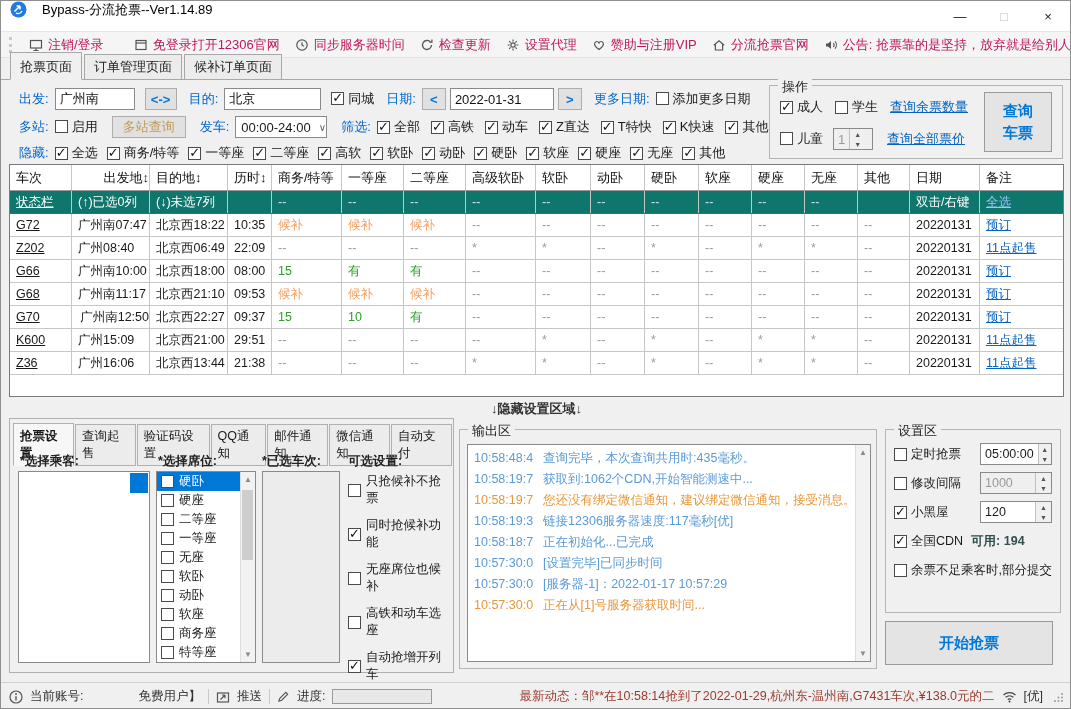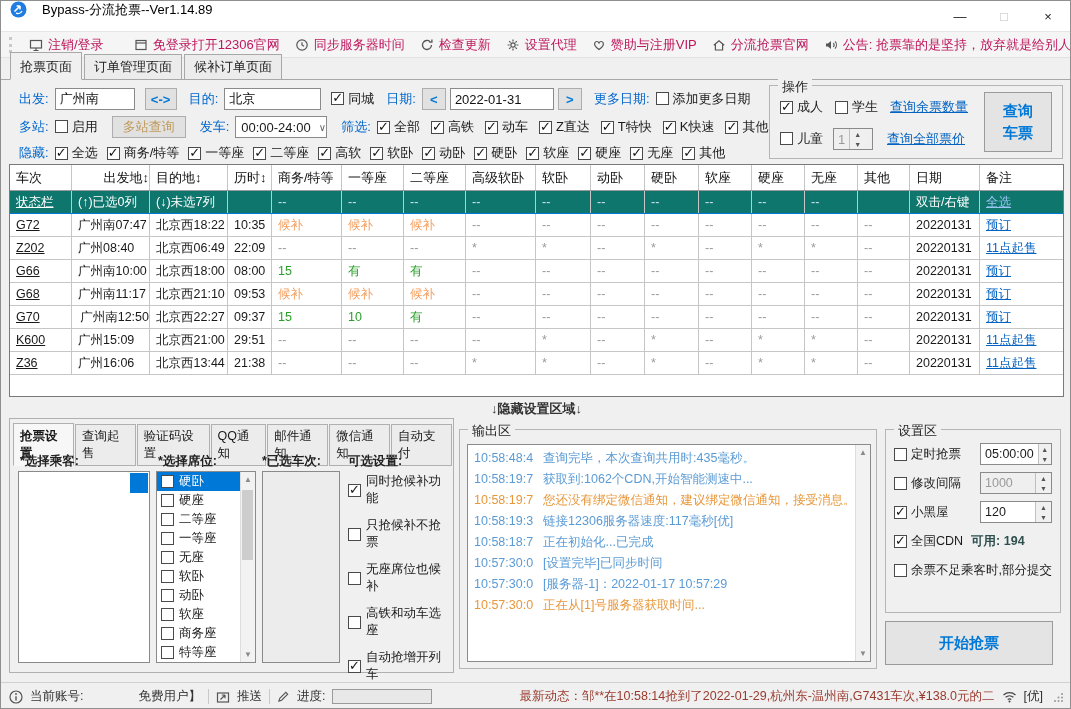--- a/index.html
+++ b/index.html
@@ -608,26 +608,26 @@
         <span>▲</span>
         <span>▼</span>
       </div>
     <div class="vthumb"></div>
   </div>
 
   <div class="listbox" style="left:252px;top:52px;width:78px;height:192px;background:#ececec"></div>
 
   <div id="optCol" style="position:absolute;left:338px;top:54px;width:104px">
       <span class="opt-row cbw">
-        <span class="cb on"></span>
-        <span>同时抢候补功能</span>
-      </span>
-      <span class="opt-row cbw">
         <span class="cb"></span>
         <span>只抢候补不抢票</span>
+      </span>
+      <span class="opt-row cbw">
+        <span class="cb on"></span>
+        <span>同时抢候补功能</span>
       </span>
       <span class="opt-row cbw">
         <span class="cb"></span>
         <span>无座席位也候补</span>
       </span>
       <span class="opt-row cbw">
         <span class="cb"></span>
         <span>高铁和动车选座</span>
       </span>
       <span class="opt-row cbw">

